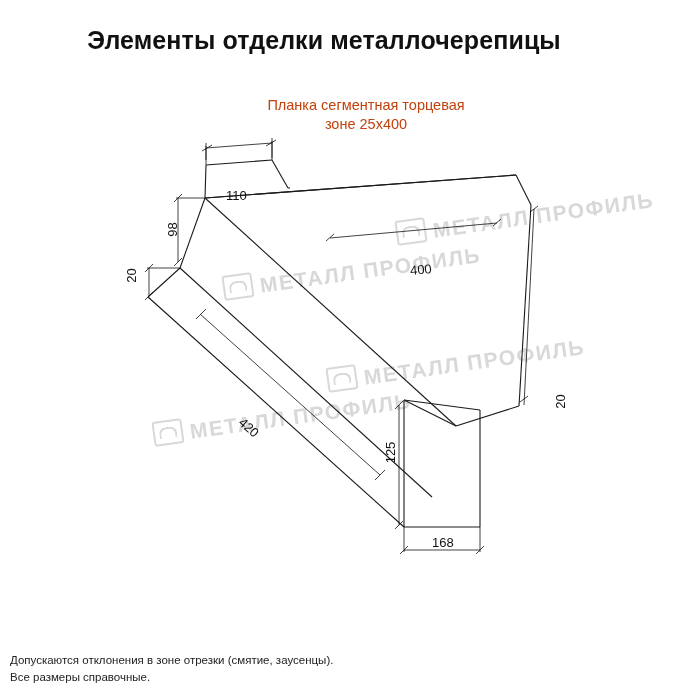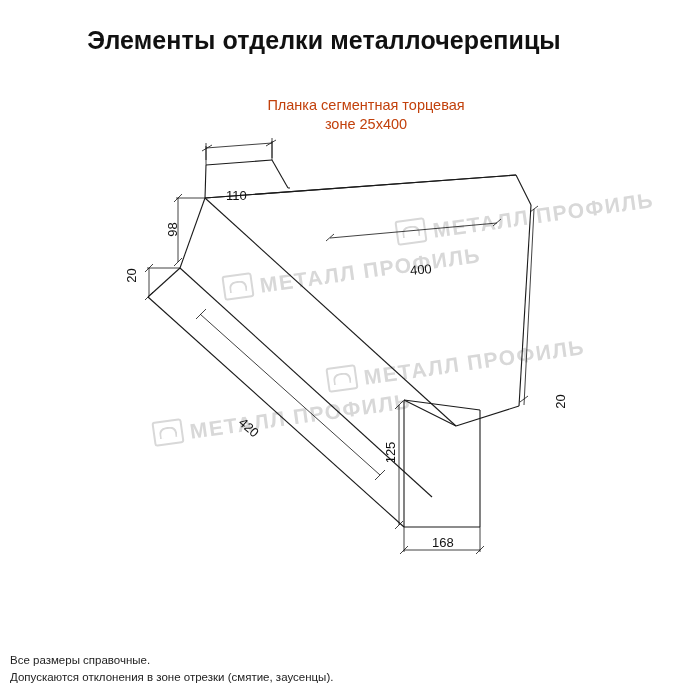--- a/index.html
+++ b/index.html
@@ -214,17 +214,17 @@
   <div class="dimlabel" style="left:226px; top:140px;margin-top:48px;">110</div>
   <div class="dimlabel" style="left: 165px; top: 222px; transform: rotate(-90deg);">98</div>
   <div class="dimlabel" style="left: 124px; top: 268px; transform: rotate(-90deg);">20</div>
   <div class="dimlabel" style="left: 410px; top: 262px; transform: rotate(-5deg);">400</div>
   <div class="dimlabel" style="left: 553px; top: 394px; transform: rotate(-90deg);">20</div>
   <div class="dimlabel" style="left: 238px; top: 420px; transform: rotate(41deg);">420</div>
   <div class="dimlabel" style="left: 380px; top: 445px; transform: rotate(-90deg);">125</div>
   <div class="dimlabel" style="left:432px; top:535px;">168</div>
 
   <div class="footnotes">
+    <div>Допускаются отклонения в зоне отрезки (смятие, заусенцы).</div>
     <div>Все размеры справочные.</div>
-    <div>Допускаются отклонения в зоне отрезки (смятие, заусенцы).</div>
   </div>
 
 </div>
 
 </body></html>

